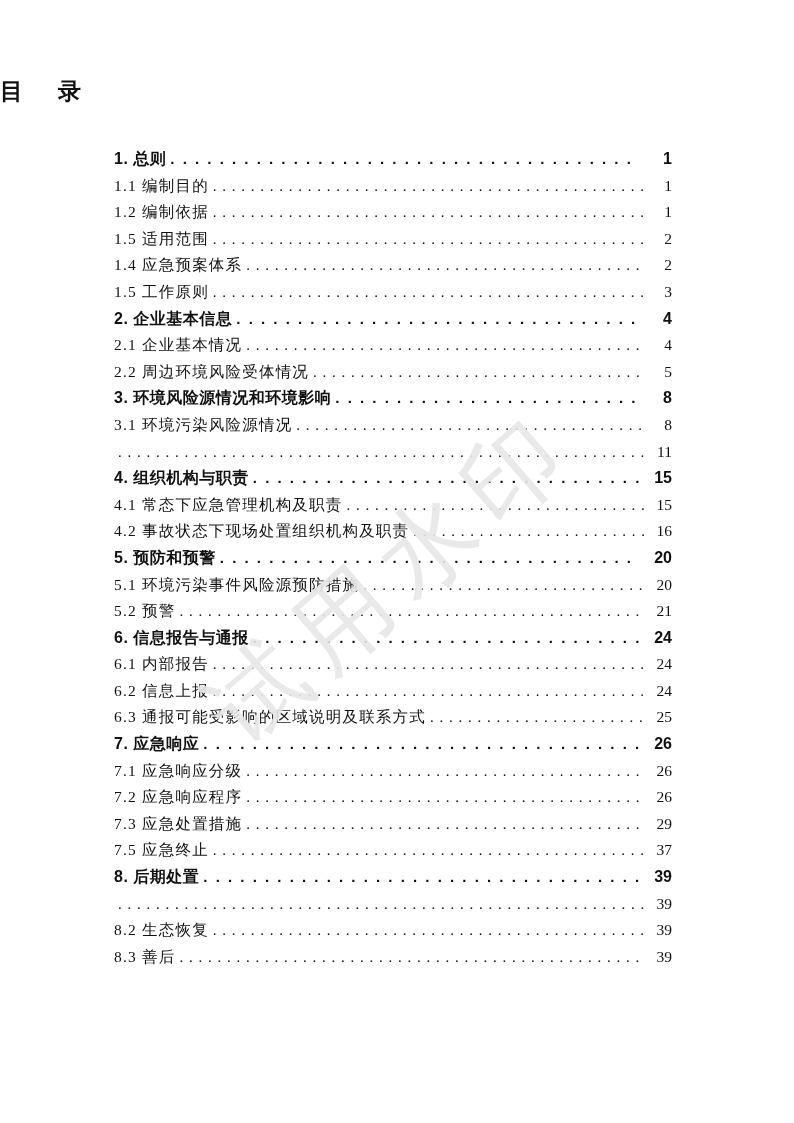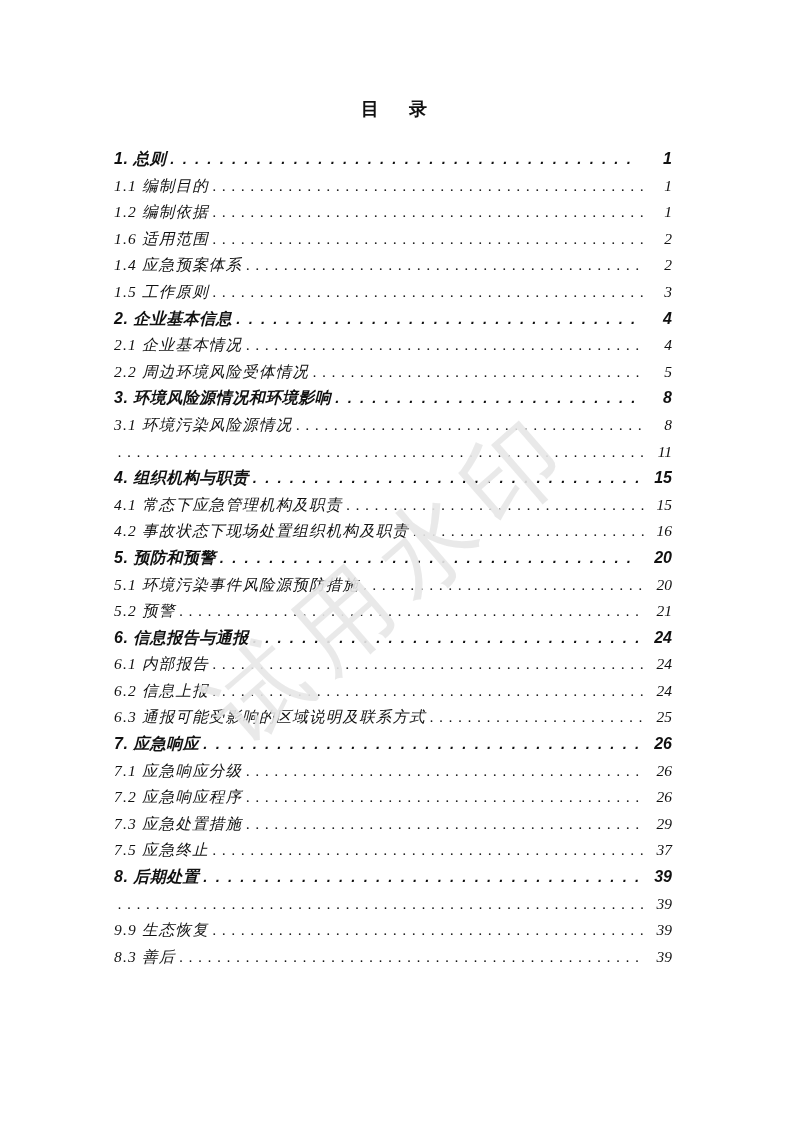--- a/index.html
+++ b/index.html
@@ -8,47 +8,45 @@
     width: 794px;
     height: 1123px;
     margin: 0 auto;
     background: #ffffff;
     overflow: hidden;
     font-family: "Liberation Serif", serif;
     color: #111111;
   }
   .doc-title {
     position: absolute;
-    top: 97px;
+    top: 76px;
     left: 0;
     width: 100%;
     margin: 0;
-    text-align: center;
     font-family: "Liberation Sans", sans-serif;
     font-weight: bold;
-    font-size: 18px;
+    font-size: 23px;
     letter-spacing: 6px;
     color: #111111;
     z-index: 1;
   }
   .toc {
     position: absolute;
     top: 146px;
     left: 114px;
     right: 122px;
     z-index: 1;
   }
   .toc-row {
     display: flex;
     align-items: flex-start;
     height: 26.6px;
     line-height: 26.6px;
     font-size: 15.5px;
     white-space: nowrap;
-    font-style: italic;
   }
   .entry-label {
     flex: 0 0 auto;
     letter-spacing: 1.2px;
   }
   .leader {
     flex: 1 1 auto;
     overflow: hidden;
     white-space: nowrap;
     margin: 0 2px 0 4px;
@@ -109,21 +107,21 @@
       <span class="entry-label">1.1 编制目的</span>
       <span class="leader"></span>
       <span class="entry-page">1</span>
     </div>
       <div class="toc-row">
       <span class="entry-label">1.2 编制依据</span>
       <span class="leader"></span>
       <span class="entry-page">1</span>
     </div>
       <div class="toc-row">
-      <span class="entry-label">1.6 适用范围</span>
+      <span class="entry-label">1.5 适用范围</span>
       <span class="leader"></span>
       <span class="entry-page">2</span>
     </div>
       <div class="toc-row">
       <span class="entry-label">1.4 应急预案体系</span>
       <span class="leader"></span>
       <span class="entry-page">2</span>
     </div>
       <div class="toc-row">
       <span class="entry-label">1.5 工作原则</span>
@@ -237,21 +235,21 @@
       <div class="toc-row chapter">
       <span class="entry-label">8. 后期处置</span>
       <span class="leader"></span>
       <span class="entry-page">39</span>
     </div>
       <div class="toc-row">
       <span class="leader"></span>
       <span class="entry-page">39</span>
     </div>
       <div class="toc-row">
-      <span class="entry-label">9.9 生态恢复</span>
+      <span class="entry-label">8.2 生态恢复</span>
       <span class="leader"></span>
       <span class="entry-page">39</span>
     </div>
       <div class="toc-row">
       <span class="entry-label">8.3 善后</span>
       <span class="leader"></span>
       <span class="entry-page">39</span>
     </div>
     </div>
 

